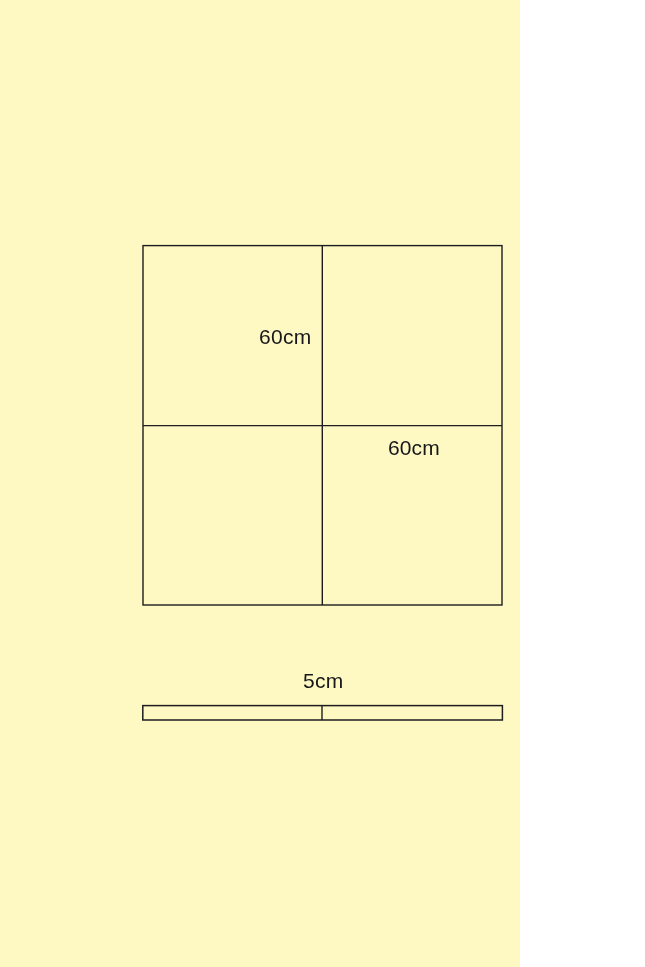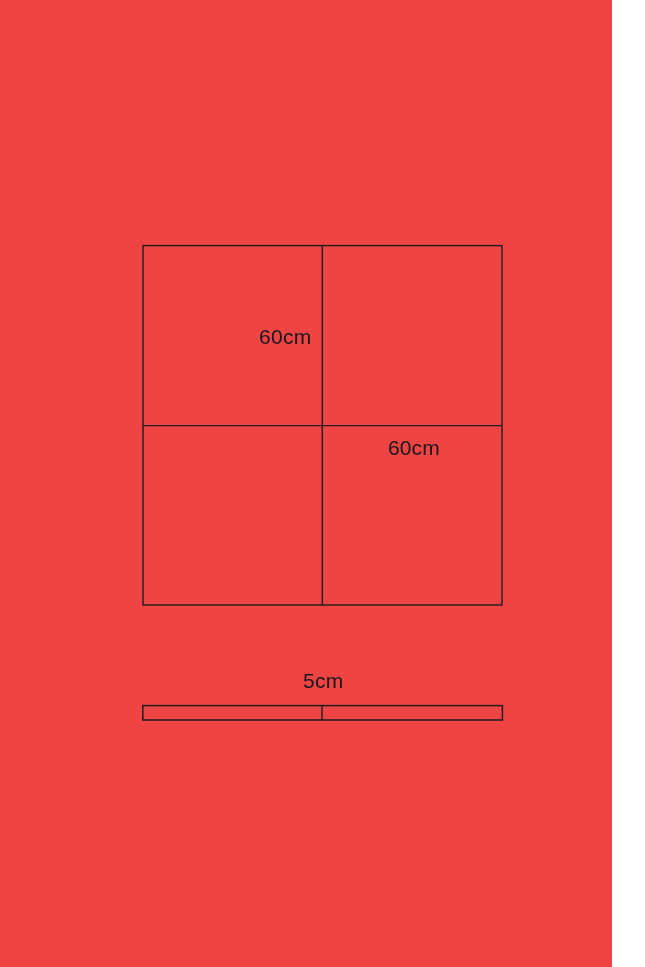--- a/index.html
+++ b/index.html
@@ -1,16 +1,16 @@
 <!DOCTYPE html>
 <html><head>
 <meta charset="utf-8">
 <style>
   html,body{margin:0;padding:0;background:#ffffff;}
-  .page{position:relative;width:612px;height:967px;background:#ef4444;overflow:hidden;
+  .page{position:relative;width:520px;height:967px;background:#fef9c3;overflow:hidden;
         font-family:"Liberation Sans", sans-serif;}
   svg{position:absolute;left:0;top:0;}
 </style>
 </head>
 <body>
 <div class="page">
 <svg width="645" height="967" viewBox="0 0 645 967">
 
   <rect x="143" y="245.6" width="359" height="359.4" fill="none" stroke="#1d1d1f" stroke-width="1.4"></rect>
 

